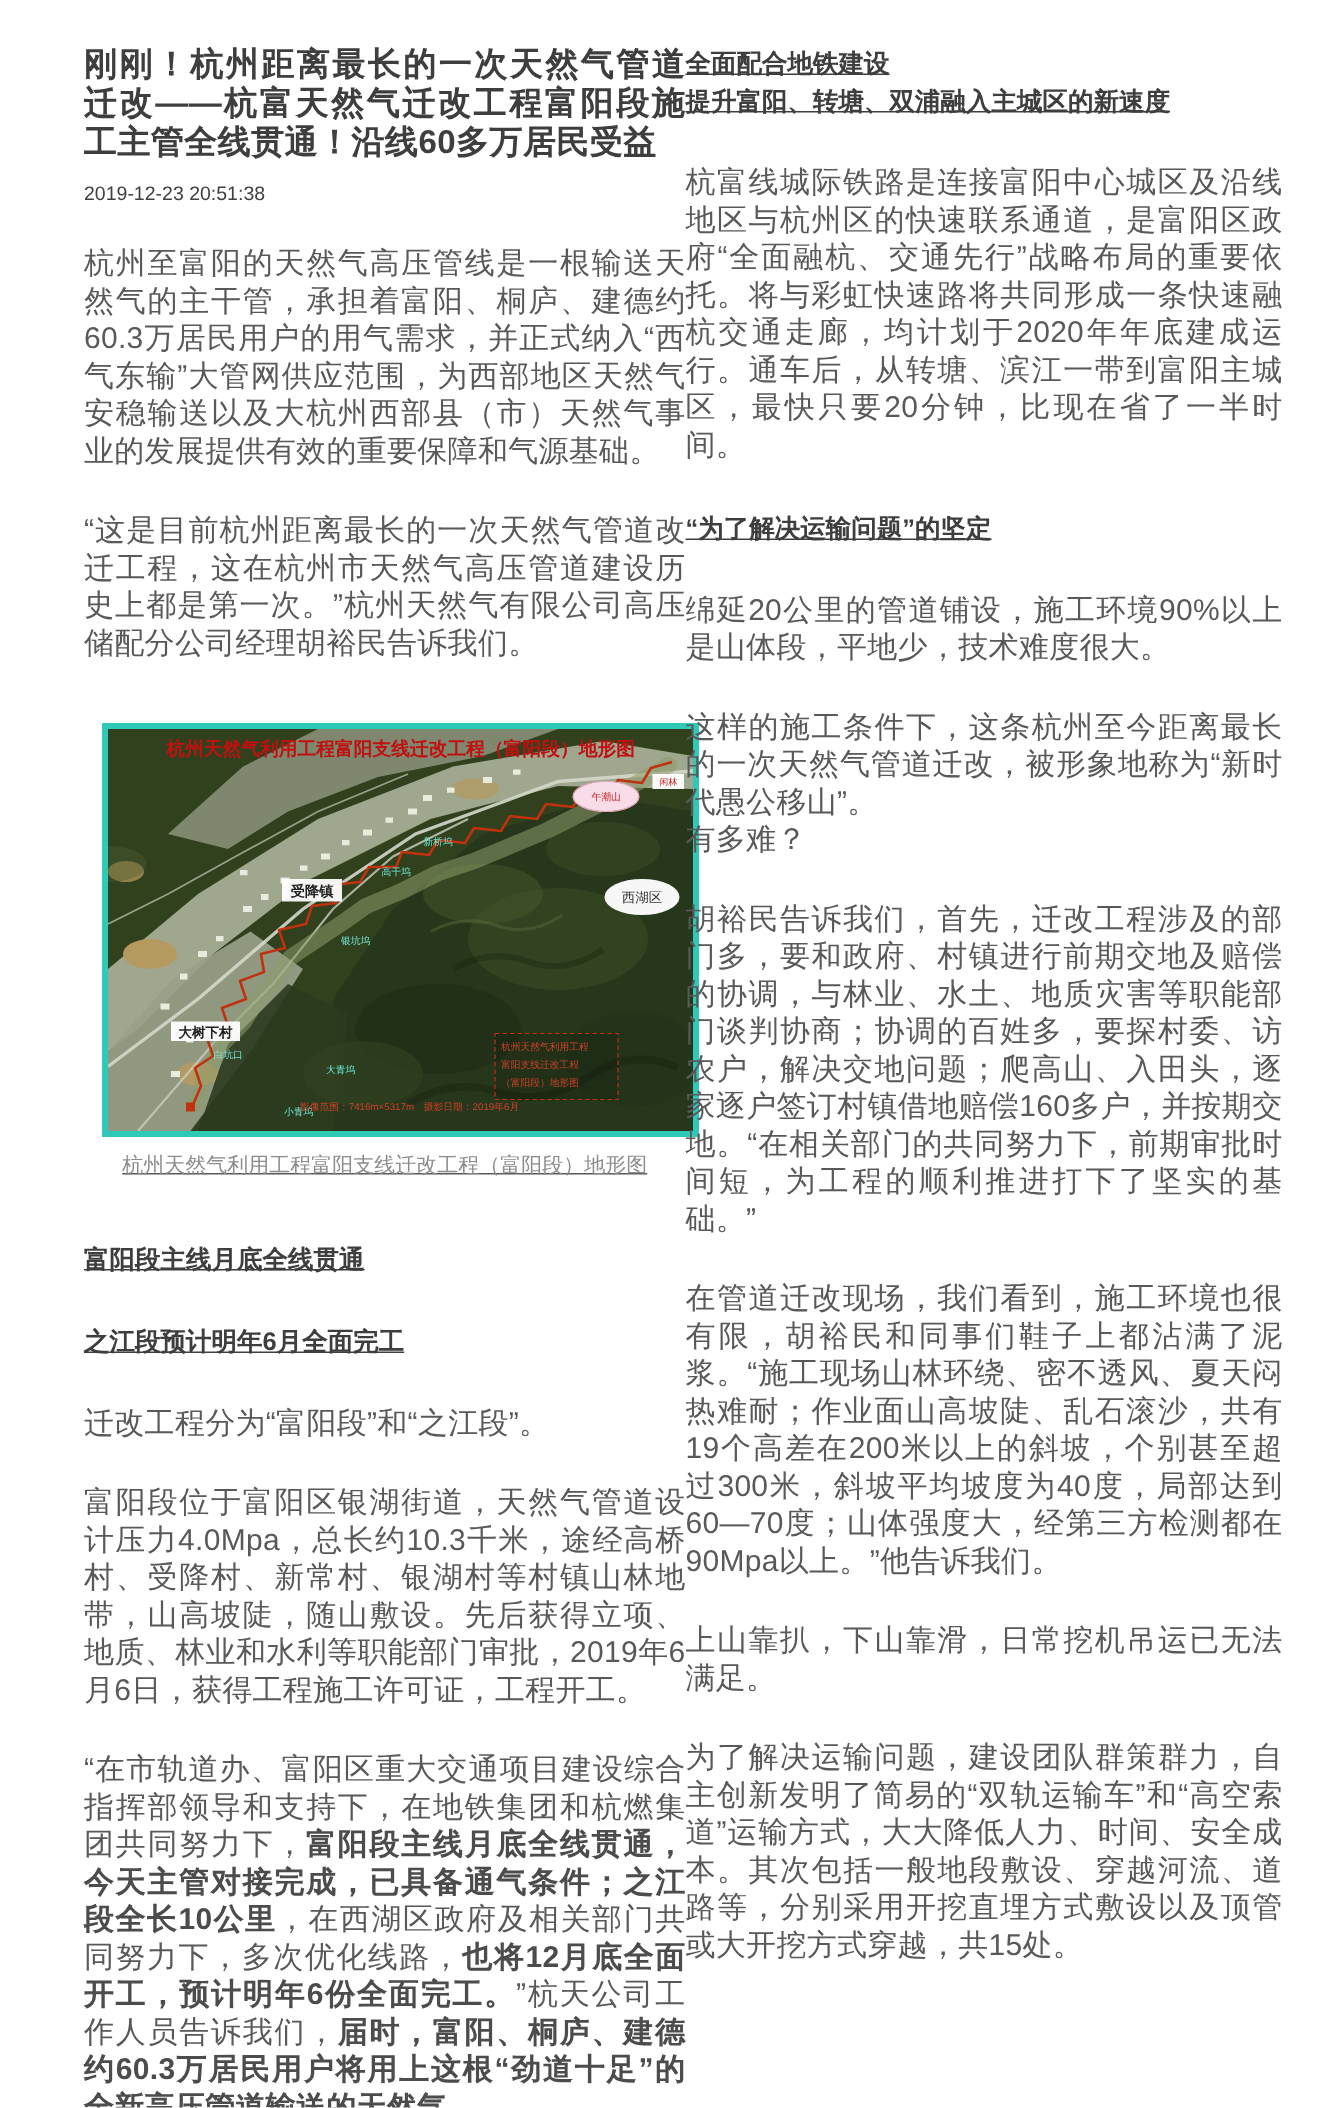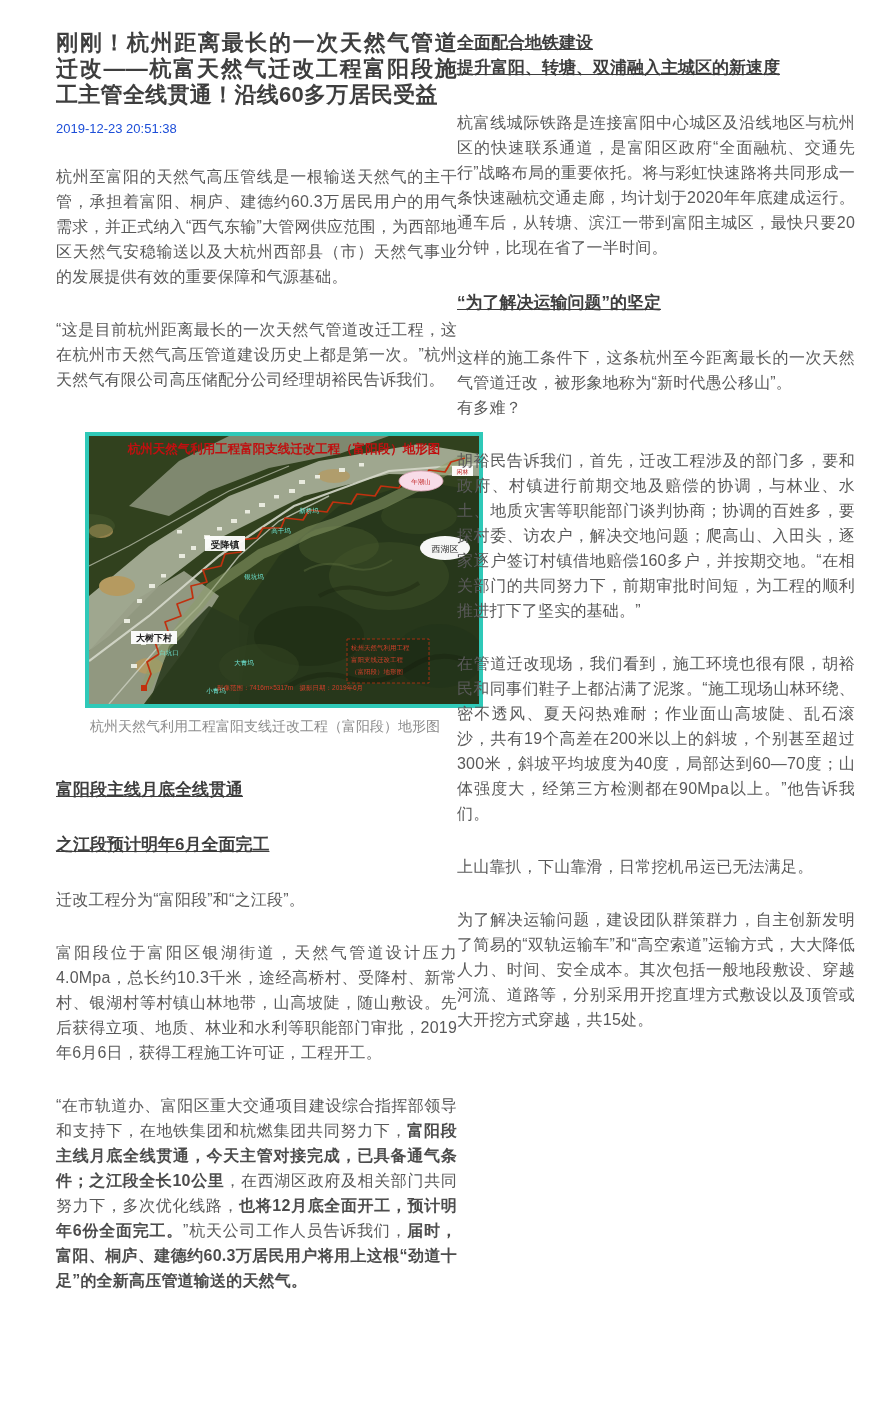--- a/index.html
+++ b/index.html
@@ -10,35 +10,35 @@
     -webkit-font-smoothing:antialiased;
   }
   .columns{display:flex;padding:30px 26px 0 27px;box-sizing:border-box;justify-content:flex-end;}
   .col-left{width:401px;flex:0 0 401px;}
   .col-right{width:398px;flex:0 0 398px;}
 
   h1.article-title{
     font-size:22px;line-height:26px;font-weight:700;color:#3e3e3e;
     margin:0 0 13px 0;text-align:justify;letter-spacing:.3px;
   }
-  .pub-date{font-size:13px;color:#1d4ed8;margin:0 0 6px 0;}
+  .pub-date{font-size:13px;color:#404040;margin:0 0 6px 0;}
 
   p.body-p{
-    font-size:16px;line-height:25px;margin:28px 0;text-align:justify;
+    font-size:20px;line-height:25px;margin:28px 0;text-align:justify;
     letter-spacing:.2px;
   }
   p.body-p strong{font-weight:700;color:#4c4c4c;}
 
   h2.section-h{
     font-size:17px;line-height:25px;font-weight:700;color:#3e3e3e;
     margin:30px 0;text-align:justify;text-decoration:underline;
   }
   h2.first{margin-top:0;}
 
-  figure.map-figure{margin:28px 0 0 17px;padding:12px;}
+  figure.map-figure{margin:28px 0 0 0;padding:12px;text-decoration:underline;}
   .map-frame{
     width:390px;height:268px;border:4px solid #2fc9b8;display:block;
   }
   figcaption.map-caption{
     font-size:14px;color:#8c8c8c;text-align:center;margin-top:9px;line-height:18px;
   }
   svg text{font-family:"Liberation Sans","DejaVu Sans",sans-serif;}
 </style>
 </head>
 <body>
@@ -167,20 +167,21 @@
   <div class="col-right">
     <h2 class="section-h first">
       <span>全面配合地铁建设</span><br>
       <span>提升富阳、转塘、双浦融入主城区的新速度</span>
     </h2>
 
     <p class="body-p">杭富线城际铁路是连接富阳中心城区及沿线地区与杭州区的快速联系通道，是富阳区政府“全面融杭、交通先行”战略布局的重要依托。将与彩虹快速路将共同形成一条快速融杭交通走廊，均计划于2020年年底建成运行。通车后，从转塘、滨江一带到富阳主城区，最快只要20分钟，比现在省了一半时间。</p>
 
     <h2 class="section-h">“为了解决运输问题”的坚定</h2>
 
+    <p class="body-p">绵延20公里的管道铺设，施工环境90%以上是山体段，平地少，技术难度很大。</p>
     <p class="body-p">
       <span>这样的施工条件下，这条杭州至今距离最长的一次天然气管道迁改，被形象地称为“新时代愚公移山”。</span><br>
       <span>有多难？</span>
     </p>
     <p class="body-p">胡裕民告诉我们，首先，迁改工程涉及的部门多，要和政府、村镇进行前期交地及赔偿的协调，与林业、水土、地质灾害等职能部门谈判协商；协调的百姓多，要探村委、访农户，解决交地问题；爬高山、入田头，逐家逐户签订村镇借地赔偿160多户，并按期交地。“在相关部门的共同努力下，前期审批时间短，为工程的顺利推进打下了坚实的基础。”</p>
     <p class="body-p">在管道迁改现场，我们看到，施工环境也很有限，胡裕民和同事们鞋子上都沾满了泥浆。“施工现场山林环绕、密不透风、夏天闷热难耐；作业面山高坡陡、乱石滚沙，共有19个高差在200米以上的斜坡，个别甚至超过300米，斜坡平均坡度为40度，局部达到60—70度；山体强度大，经第三方检测都在90Mpa以上。”他告诉我们。</p>
     <p class="body-p">上山靠扒，下山靠滑，日常挖机吊运已无法满足。</p>
     <p class="body-p">为了解决运输问题，建设团队群策群力，自主创新发明了简易的“双轨运输车”和“高空索道”运输方式，大大降低人力、时间、安全成本。其次包括一般地段敷设、穿越河流、道路等，分别采用开挖直埋方式敷设以及顶管或大开挖方式穿越，共15处。</p>
   </div>
 </div>

